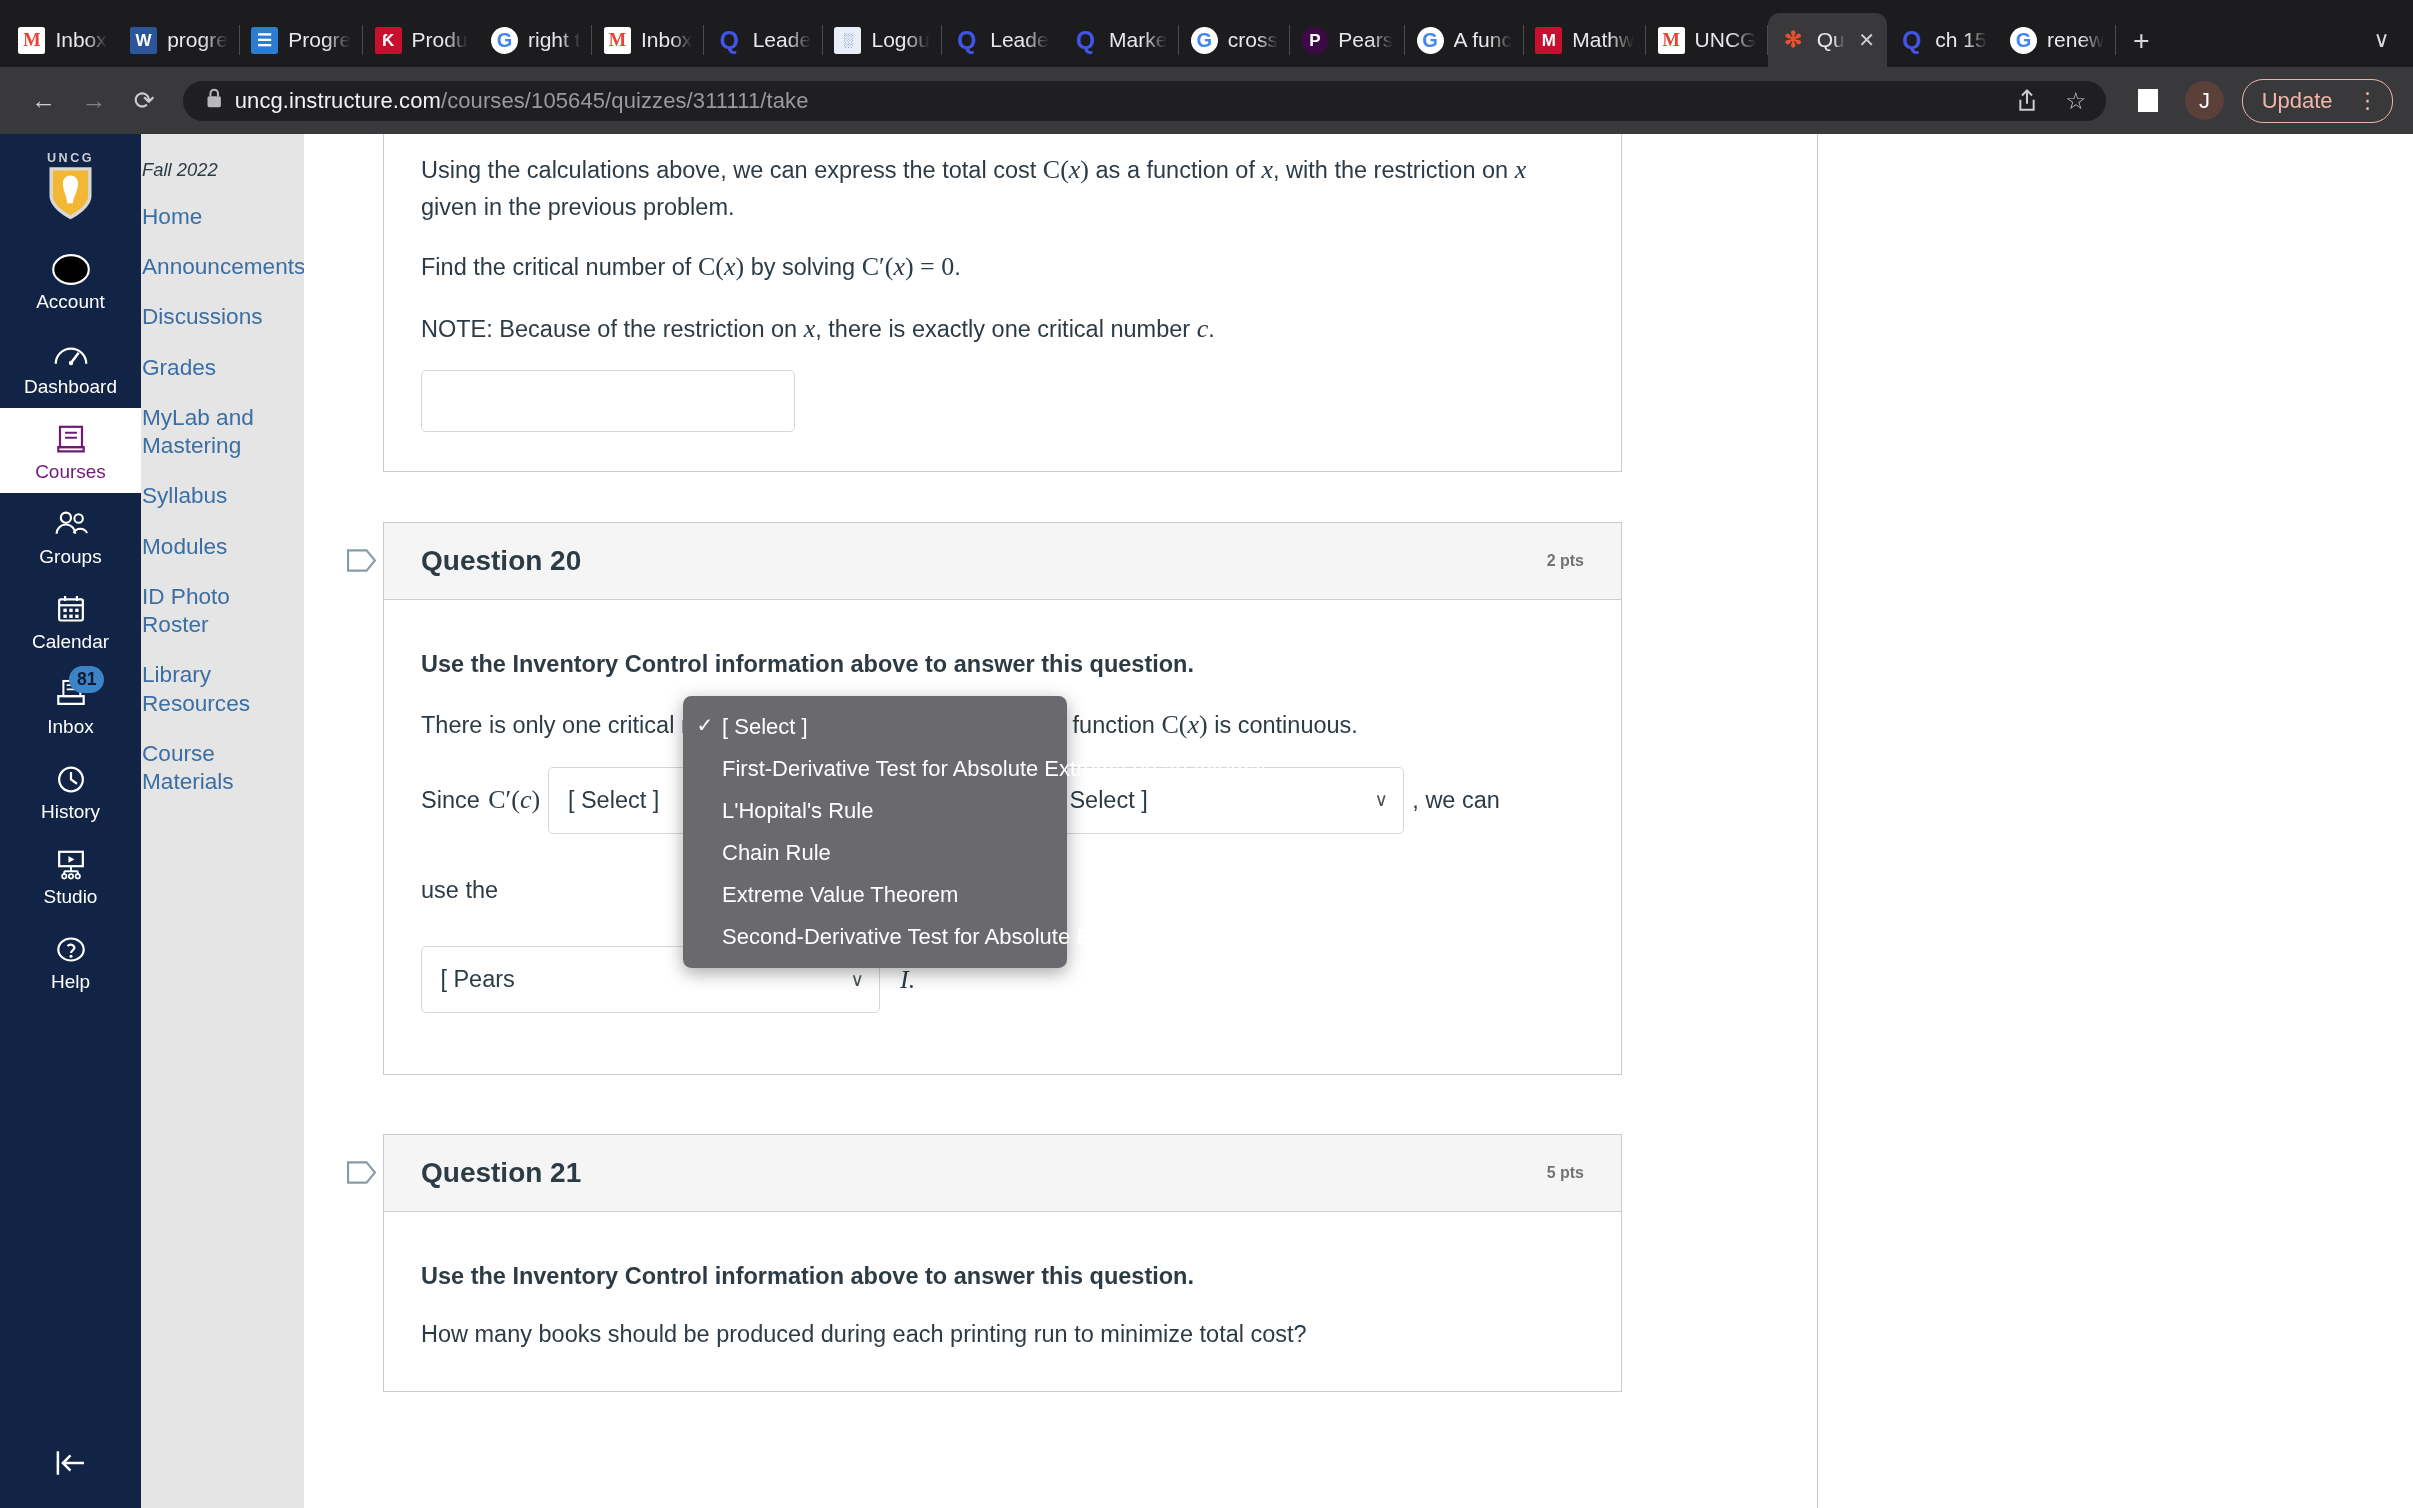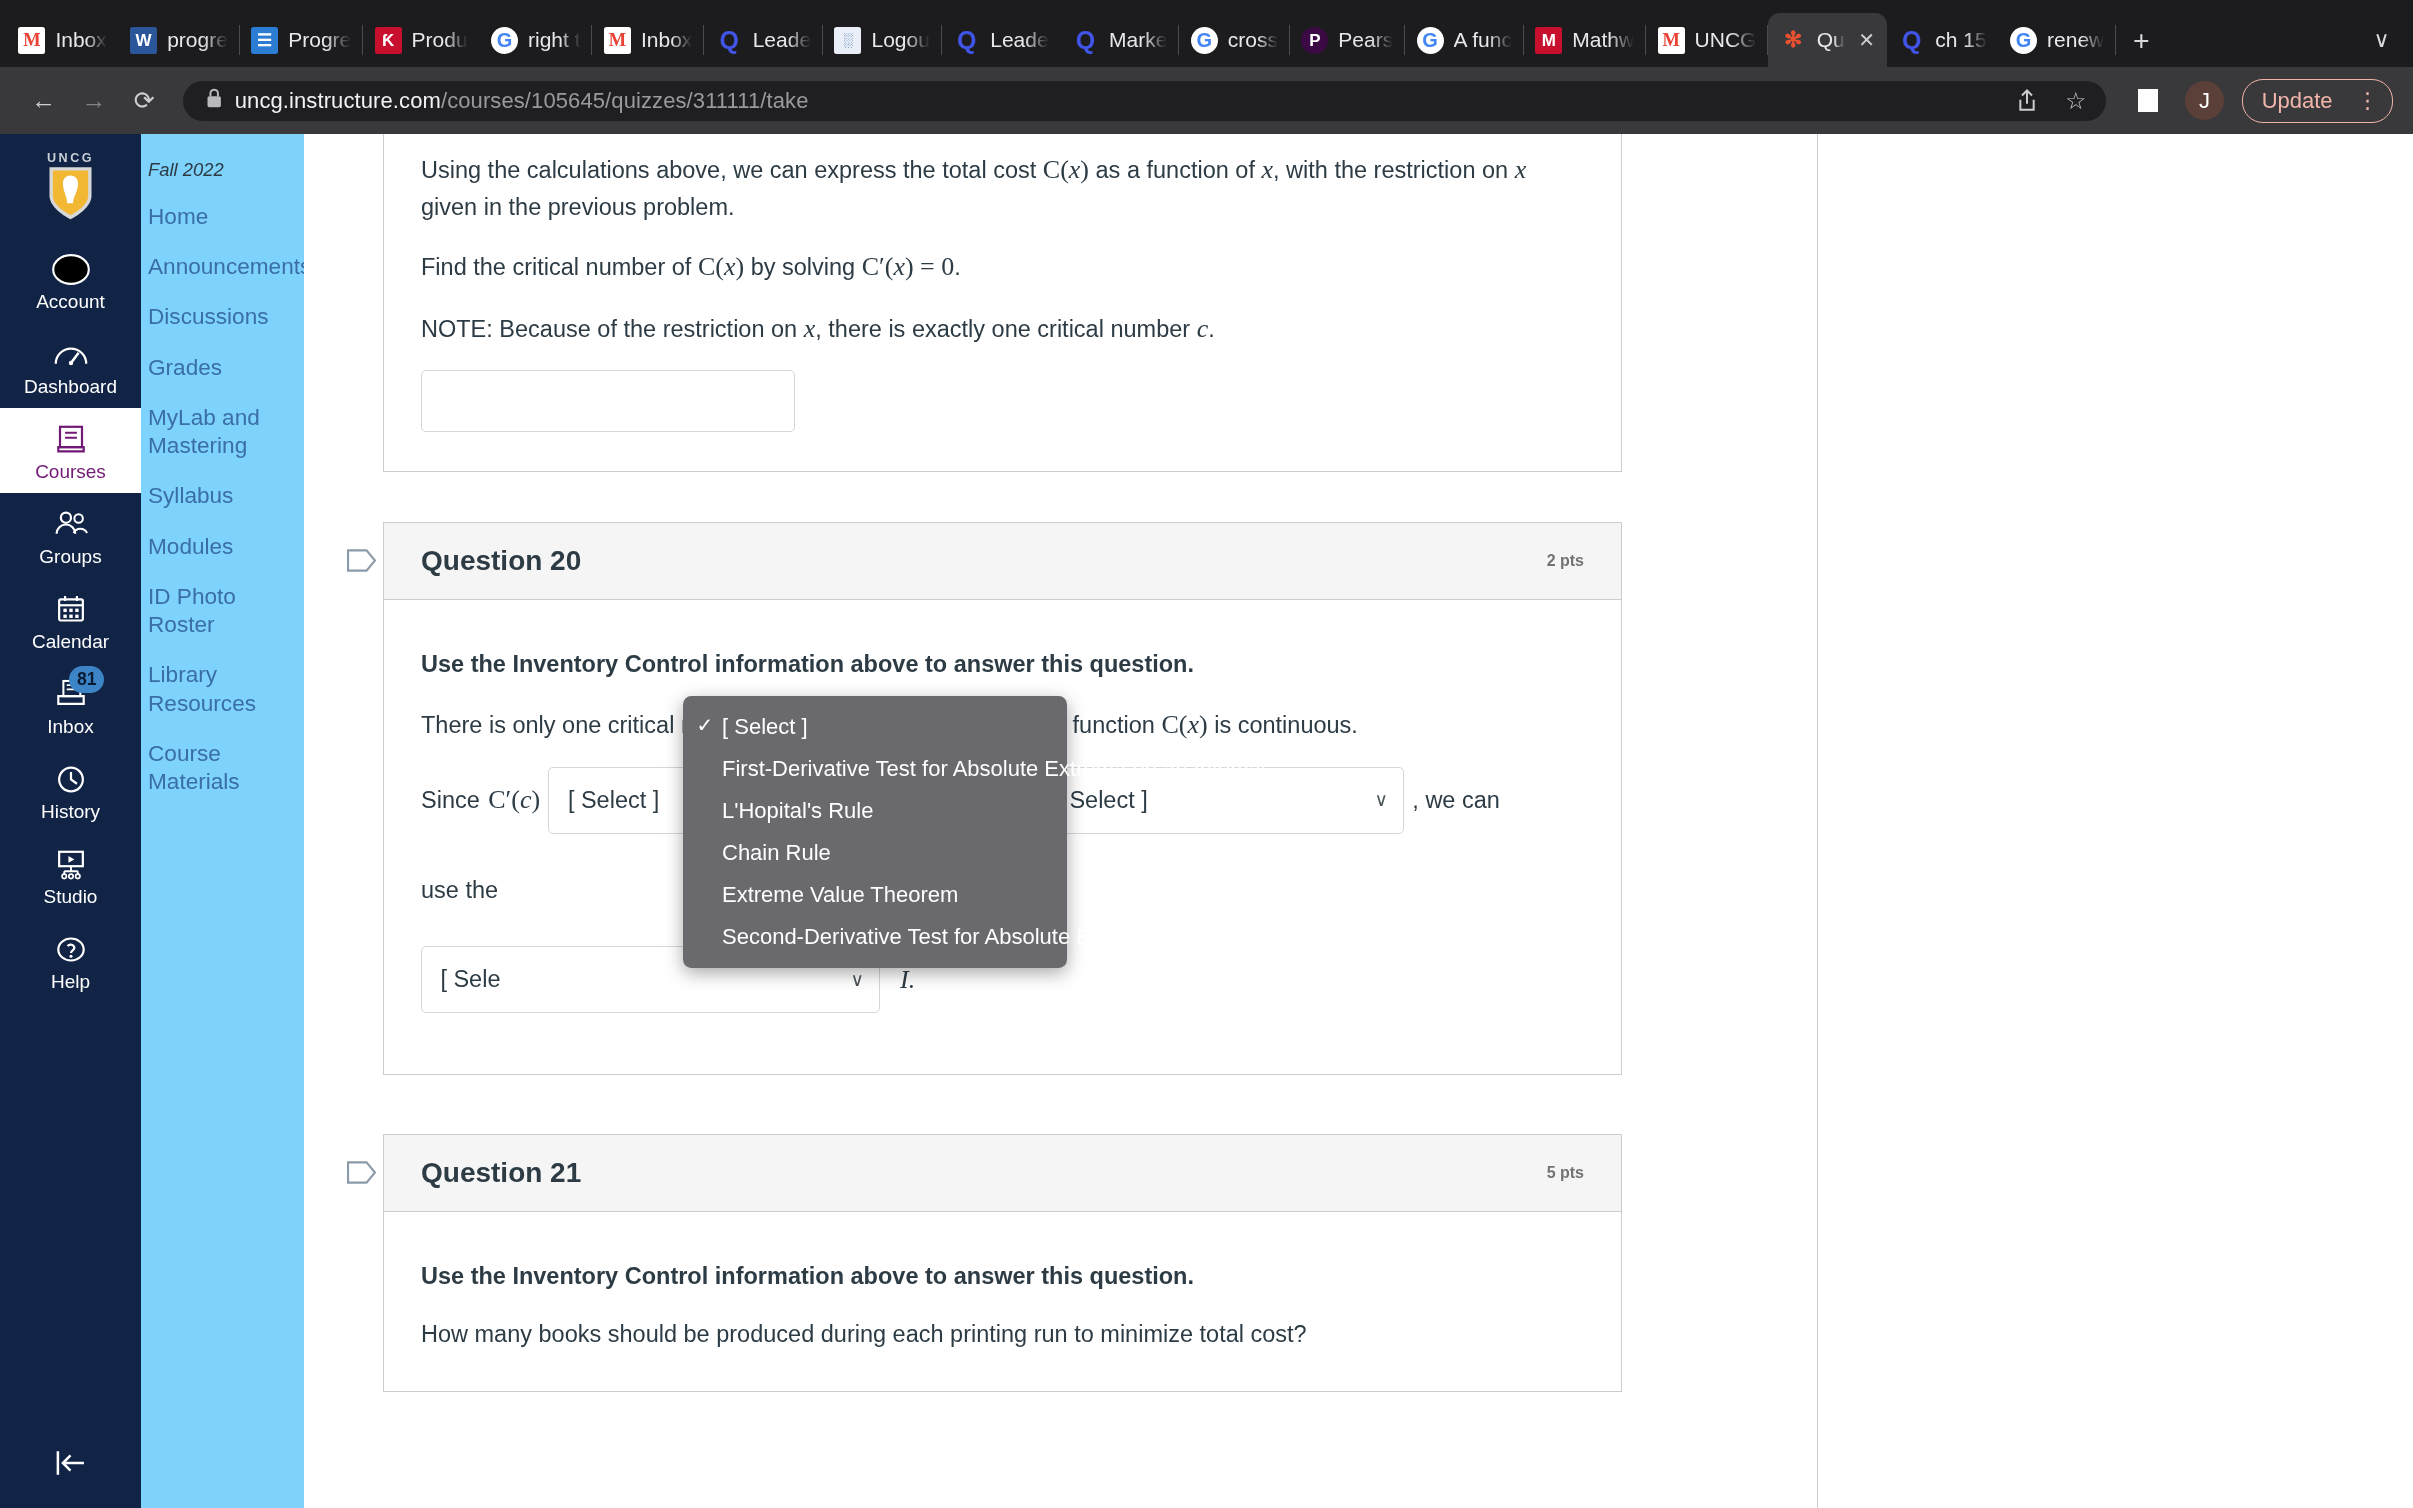--- a/index.html
+++ b/index.html
@@ -116,21 +116,21 @@
     font-size: 17.6px; display: flex; align-items: center; justify-content: center;
     padding: 0 5.9px; font-weight: 600;
   }
   .gn-collapse {
     position: absolute; bottom: 28.5px; color:#fff; font-size: 28.5px;
     display:flex; align-items:center; gap:1.7px;
   }
 
   
   .coursenav {
-    width: 163px; flex: 0 0 163px; padding: 25px 0 0 7px; background: #7dd3fc;
+    width: 163px; flex: 0 0 163px; padding: 25px 0 0 1px; background: #e5e5e5;
   }
   .term { font-size: 18.4px; font-style: italic; color: #2d3b45; margin-bottom: 22px;
           font-family: "Liberation Sans", sans-serif;}
   .cn-item {
     display: block; color: #3a6ea5; font-size: 22.6px; line-height: 1.25;
     margin-bottom: 22px; text-decoration: none; max-width: 151px;
   }
 
   
   .content {
@@ -511,21 +511,21 @@
           </div>
 
           <div class="inline-row" style="margin-top:23.5px;">
             <span>use the</span>
             <span class="sel w3" style="visibility:hidden;"></span>
             <span>e</span>
           </div>
 
           <div class="inline-row" style="margin-top:18.4px;">
             <span class="sel w3" style="margin-left:0;">
-              <span>[ Sele</span>
+              <span>[ Pears</span>
               <span class="caret">∨</span>
             </span>
             <span class="mathit" style="margin-left:11.7px;">I.</span>
           </div>
         </div>
       </div>
 
       <div class="dropdown" style="left:379px;top:174px;">
         <div id="dd-items">
             <div class="dd-item"><span class="check">✓</span><span>[ Select ]</span></div>

